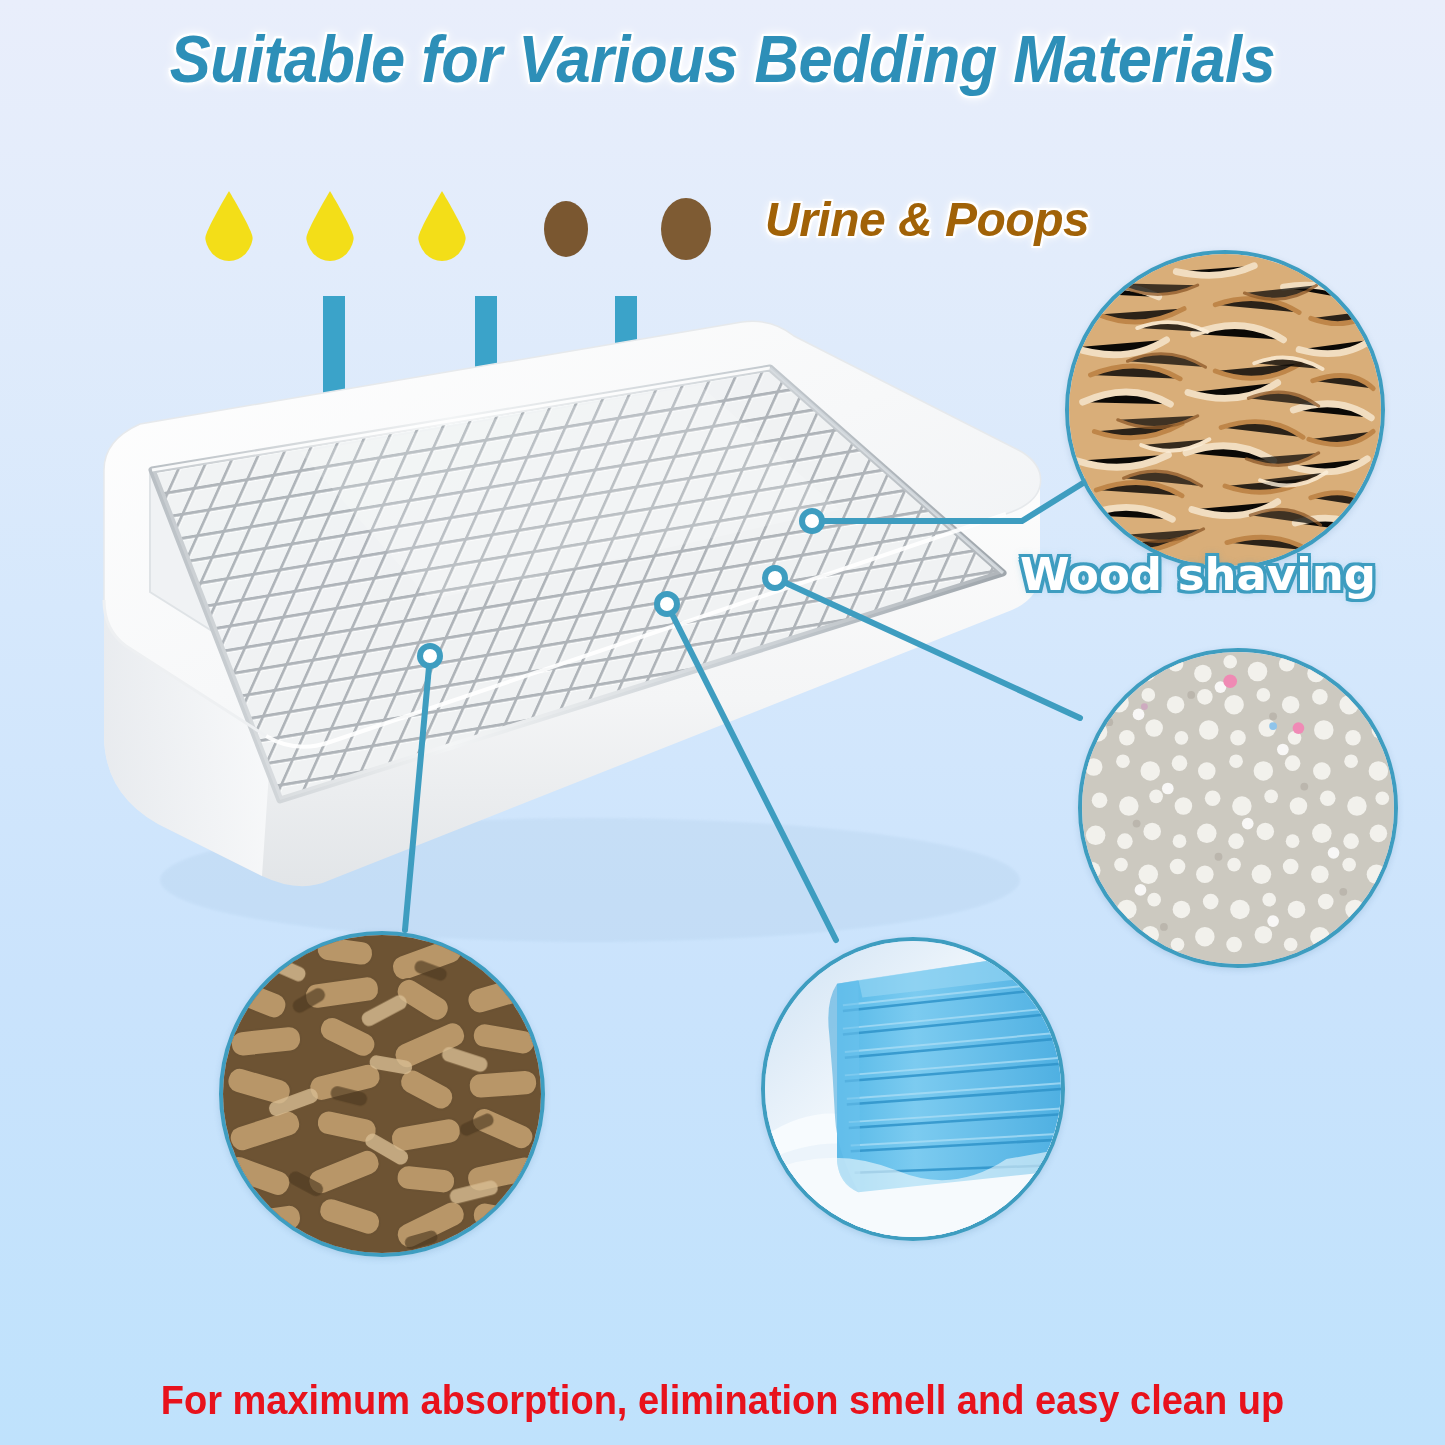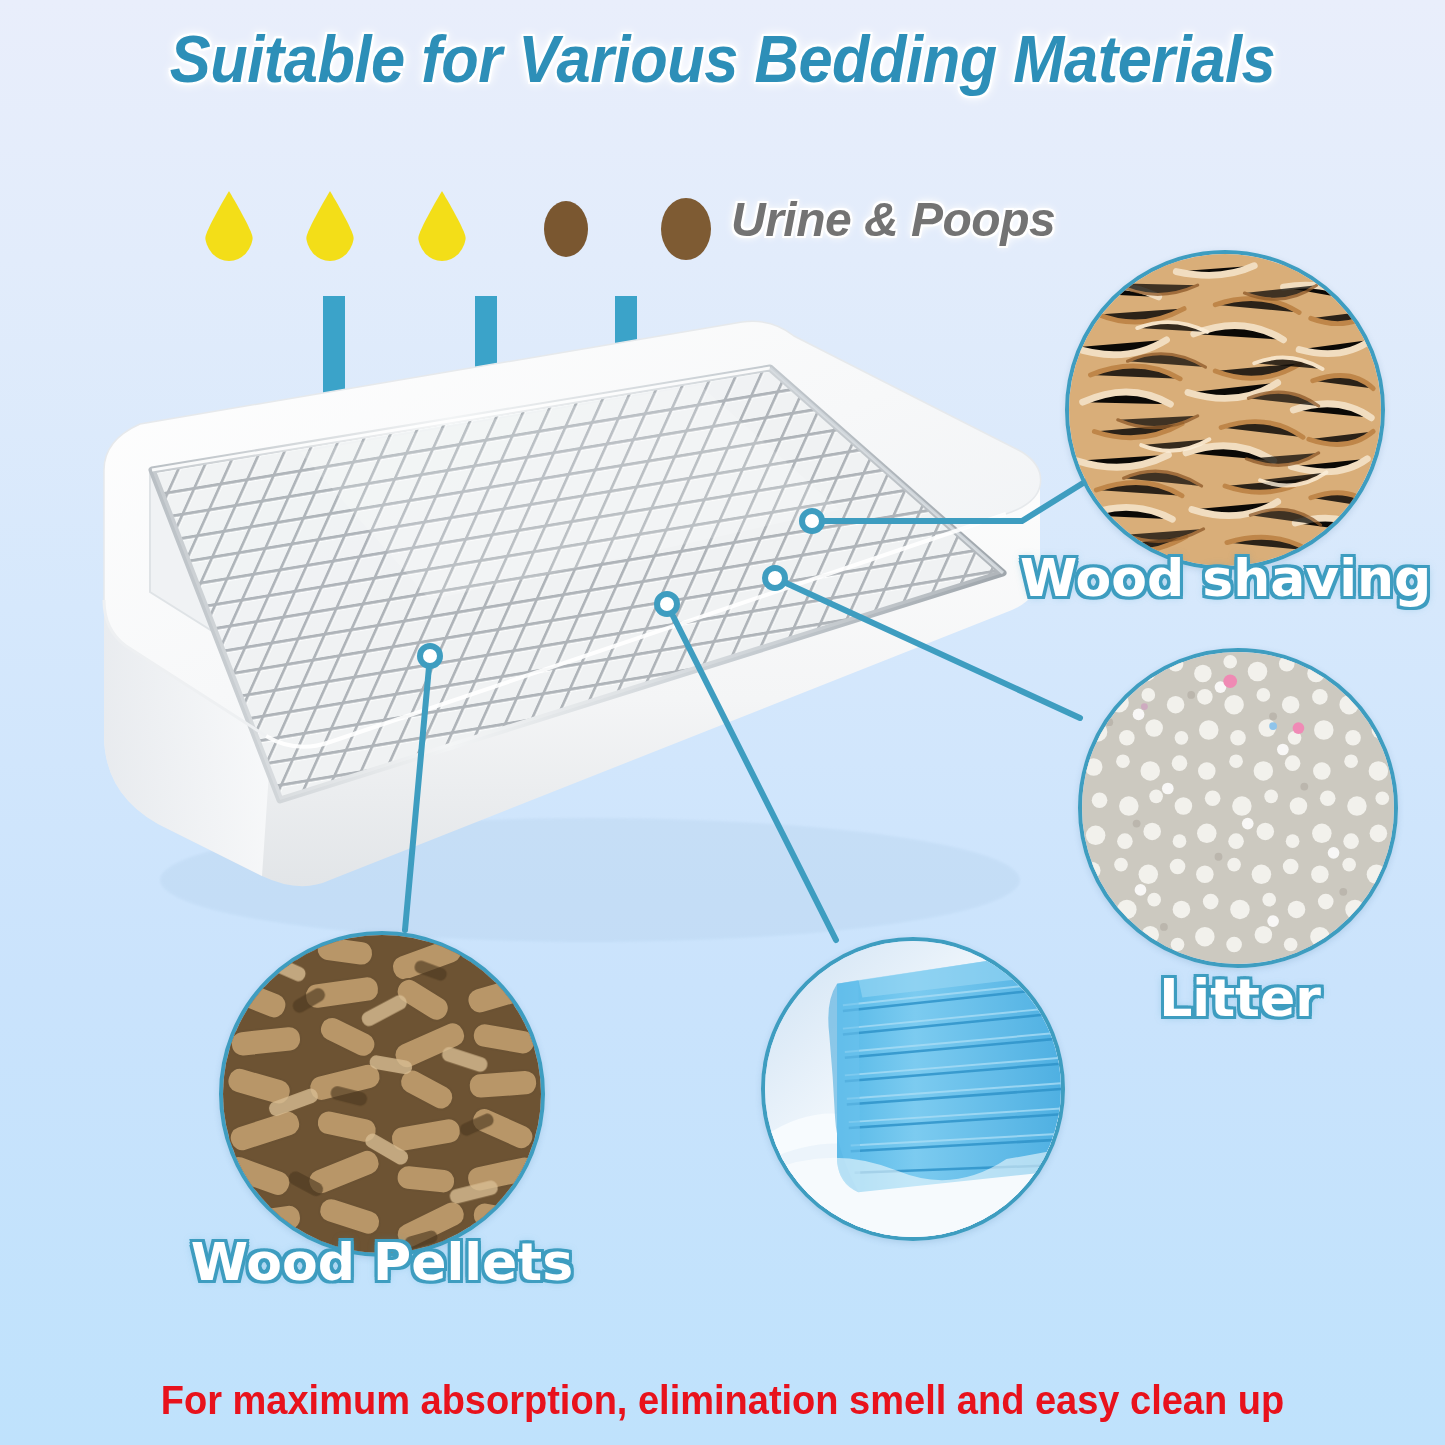--- a/index.html
+++ b/index.html
@@ -39,23 +39,23 @@
   .drop.d1{ left:0px; }
   .drop.d2{ left:101px; }
   .drop.d3{ left:213px; }
   .poop{
     position:absolute; top:16px; width:44px; height:56px;
     background:#7d5a32; border-radius:50%;
   }
   .poop.p1{ left:339px; background:#7a5730; }
   .poop.p2{ left:456px; width:50px; height:62px; top:13px; background:#7e5b33; }
   .legend-label{
-    position:absolute; left:526px; top:7px;
+    position:absolute; left:560px; top:7px;
     font-size:48px; font-weight:700; font-style:italic;
-    color:#737373; white-space:nowrap;
+    color:#a16207; white-space:nowrap;
     font-family:"Liberation Sans","DejaVu Sans",sans-serif;
     letter-spacing:-0.5px;
     text-shadow:
       0 0 5px #fff,0 0 8px #fff,0 0 12px #fff,
       2px 0 0 #fff,-2px 0 0 #fff,0 2px 0 #fff,0 -2px 0 #fff,
       2px 2px 0 #fff,-2px -2px 0 #fff,2px -2px 0 #fff,-2px 2px 0 #fff;
   }
 
   
   .arrows{ position:absolute; left:0; top:0; width:1445px; height:1445px; pointer-events:none; }
@@ -66,22 +66,22 @@
   
   .swatch{
     position:absolute; border-radius:50%;
     border:4px solid #3e9dc0;
     overflow:hidden;
     box-shadow:0 2px 6px rgba(60,110,150,.18);
   }
   .swatch .tex{ position:absolute; inset:0; }
 
   .cap{
-    position:absolute; text-align:center; white-space:nowrap;
-    font-size:52px; font-weight:700; color:#ffffff;
+    position:absolute; white-space:nowrap;
+    font-size:45px; font-weight:700; color:#ffffff;
     font-family:"DejaVu Sans","Liberation Sans",sans-serif;
     letter-spacing:0px;
     text-shadow:
       3px 0 0 #3e9dc0, -3px 0 0 #3e9dc0, 0 3px 0 #3e9dc0, 0 -3px 0 #3e9dc0,
       2px 2px 0 #3e9dc0, -2px -2px 0 #3e9dc0, 2px -2px 0 #3e9dc0, -2px 2px 0 #3e9dc0,
       3px 3px 0 #3e9dc0, -3px 3px 0 #3e9dc0, 3px -3px 0 #3e9dc0, -3px -3px 0 #3e9dc0,
       0 0 9px rgba(62,157,192,.55);
   }
 
   
@@ -421,21 +421,20 @@
           <circle cx="84" cy="282" r="4"></circle>
             <circle cx="268" cy="246" r="4"></circle>
         </g>
         <circle cx="152" cy="30" r="7" fill="#ef8ab4"></circle>
         <circle cx="222" cy="78" r="6" fill="#f08ab6"></circle>
         <circle cx="196" cy="76" r="4" fill="#8fc4ea"></circle>
         <circle cx="64" cy="56" r="3.5" fill="#cf9ec0" opacity=".7"></circle>
       </g>
     </svg>
   </div>
-  <div class="cap" style="left:1050px; top:968px; width:380px;">Litter</div>
 
   <div class="swatch" style="left:219px; top:931px; width:326px; height:326px;">
     <svg class="tex" viewBox="0 0 326 326" preserveAspectRatio="none">
       <rect width="326" height="326" fill="#6d5333"></rect>
       <g>
         <g fill="#b89668" stroke="#6b5233" stroke-width="2">
           <rect x="6" y="10" width="70" height="26" rx="12" transform="rotate(-12 41 23)"></rect>
           <rect x="96" y="4" width="58" height="25" rx="12" transform="rotate(8 125 16)"></rect>
           <rect x="172" y="12" width="74" height="26" rx="12" transform="rotate(-20 209 25)"></rect>
           <rect x="254" y="6" width="62" height="25" rx="12" transform="rotate(14 285 18)"></rect>
@@ -478,21 +477,20 @@
           <rect x="70" y="60" width="36" height="14" rx="7" transform="rotate(-30 88 67)"></rect>
           <rect x="196" y="30" width="34" height="13" rx="6" transform="rotate(20 213 36)"></rect>
           <rect x="110" y="158" width="38" height="14" rx="7" transform="rotate(14 129 165)"></rect>
           <rect x="242" y="188" width="36" height="13" rx="6" transform="rotate(-24 260 194)"></rect>
           <rect x="66" y="248" width="38" height="14" rx="7" transform="rotate(28 85 255)"></rect>
           <rect x="186" y="306" width="34" height="13" rx="6" transform="rotate(-16 203 312)"></rect>
         </g>
       </g>
     </svg>
   </div>
-  <div class="cap" style="left:180px; top:1232px; width:404px;">Wood Pellets</div>
 
   <div class="swatch" style="left:761px; top:937px; width:304px; height:304px;">
     <svg class="tex" viewBox="0 0 304 304" preserveAspectRatio="none">
       <defs>
         <linearGradient id="padBG" x1="0" y1="0" x2="1" y2="1">
           <stop offset="0%" stop-color="#cfe2f4"></stop>
           <stop offset="40%" stop-color="#eef5fb"></stop>
           <stop offset="100%" stop-color="#dbe9f6"></stop>
         </linearGradient>
         <linearGradient id="padBlue" x1="0" y1="0" x2="1" y2="0">

